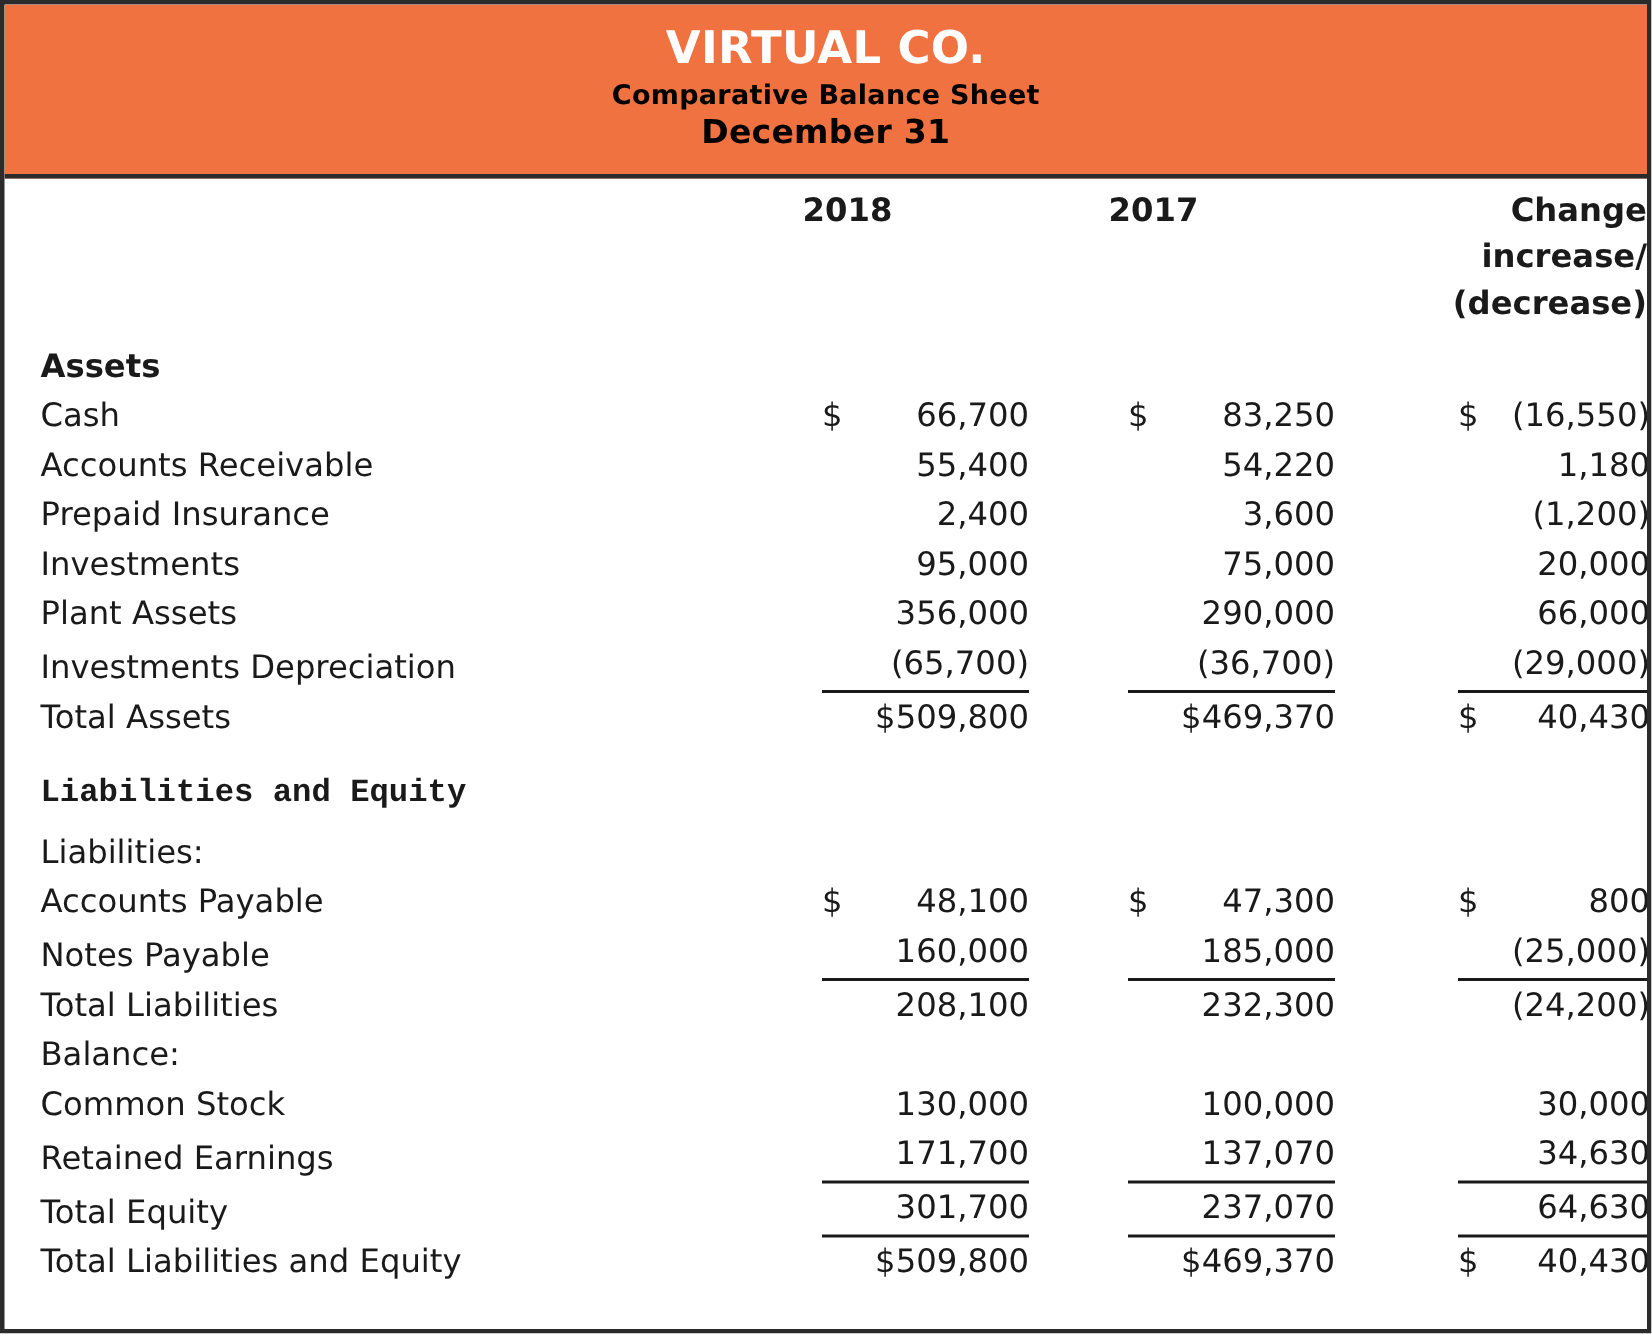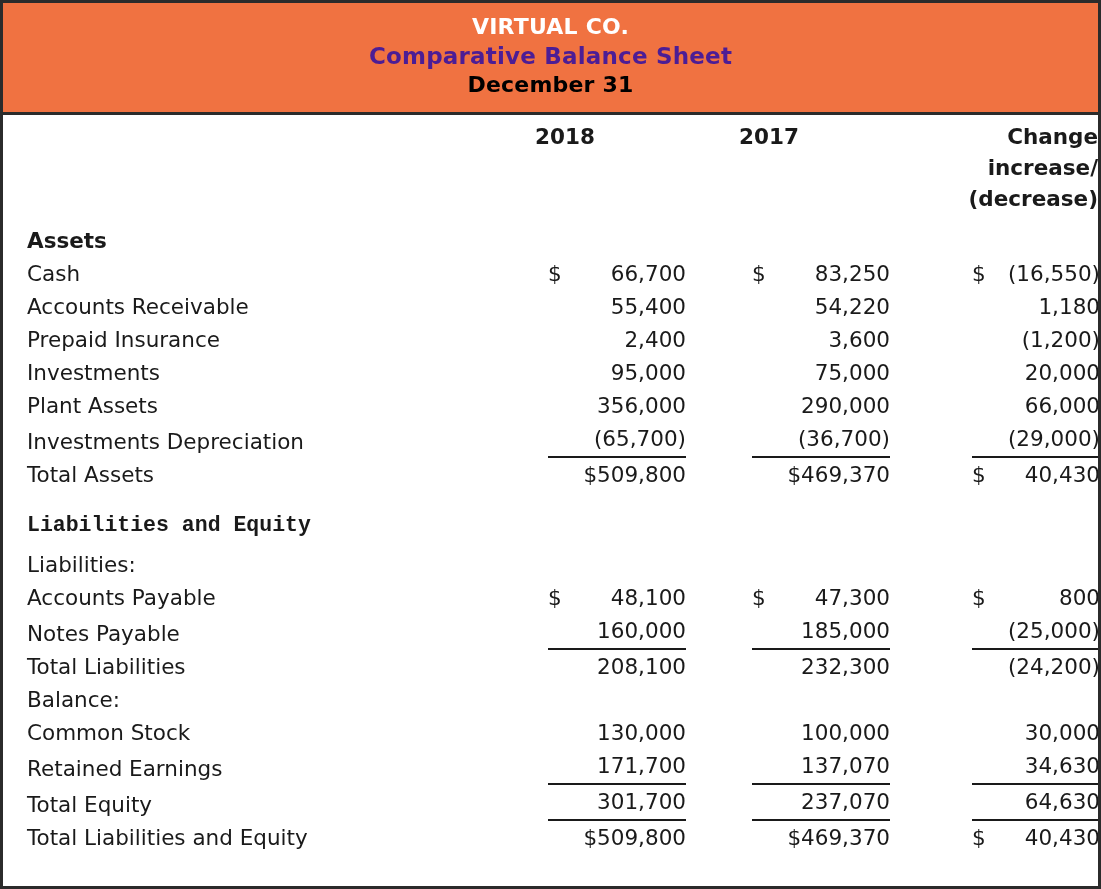--- a/index.html
+++ b/index.html
@@ -29,25 +29,25 @@
     padding: 10px 0 12px 0;
     flex: 0 0 auto;
   }
   .banner .line {
     font-weight: bold;
     line-height: 1.30;
     letter-spacing: 0.2px;
   }
   .banner .l1 {
     color: #ffffff;
-    font-size: 22px;
+    font-size: 30px;
   }
   .banner .l2 {
-    color: #4c1d95;
-    font-size: 23px;
+    color: #000000;
+    font-size: 18px;
   }
   .banner .l3 {
     color: #000000;
     font-size: 22px;
   }
   
   .body {
     flex: 1 1 auto;
     padding: 6px 14px 0 24px;
     box-sizing: border-box;

